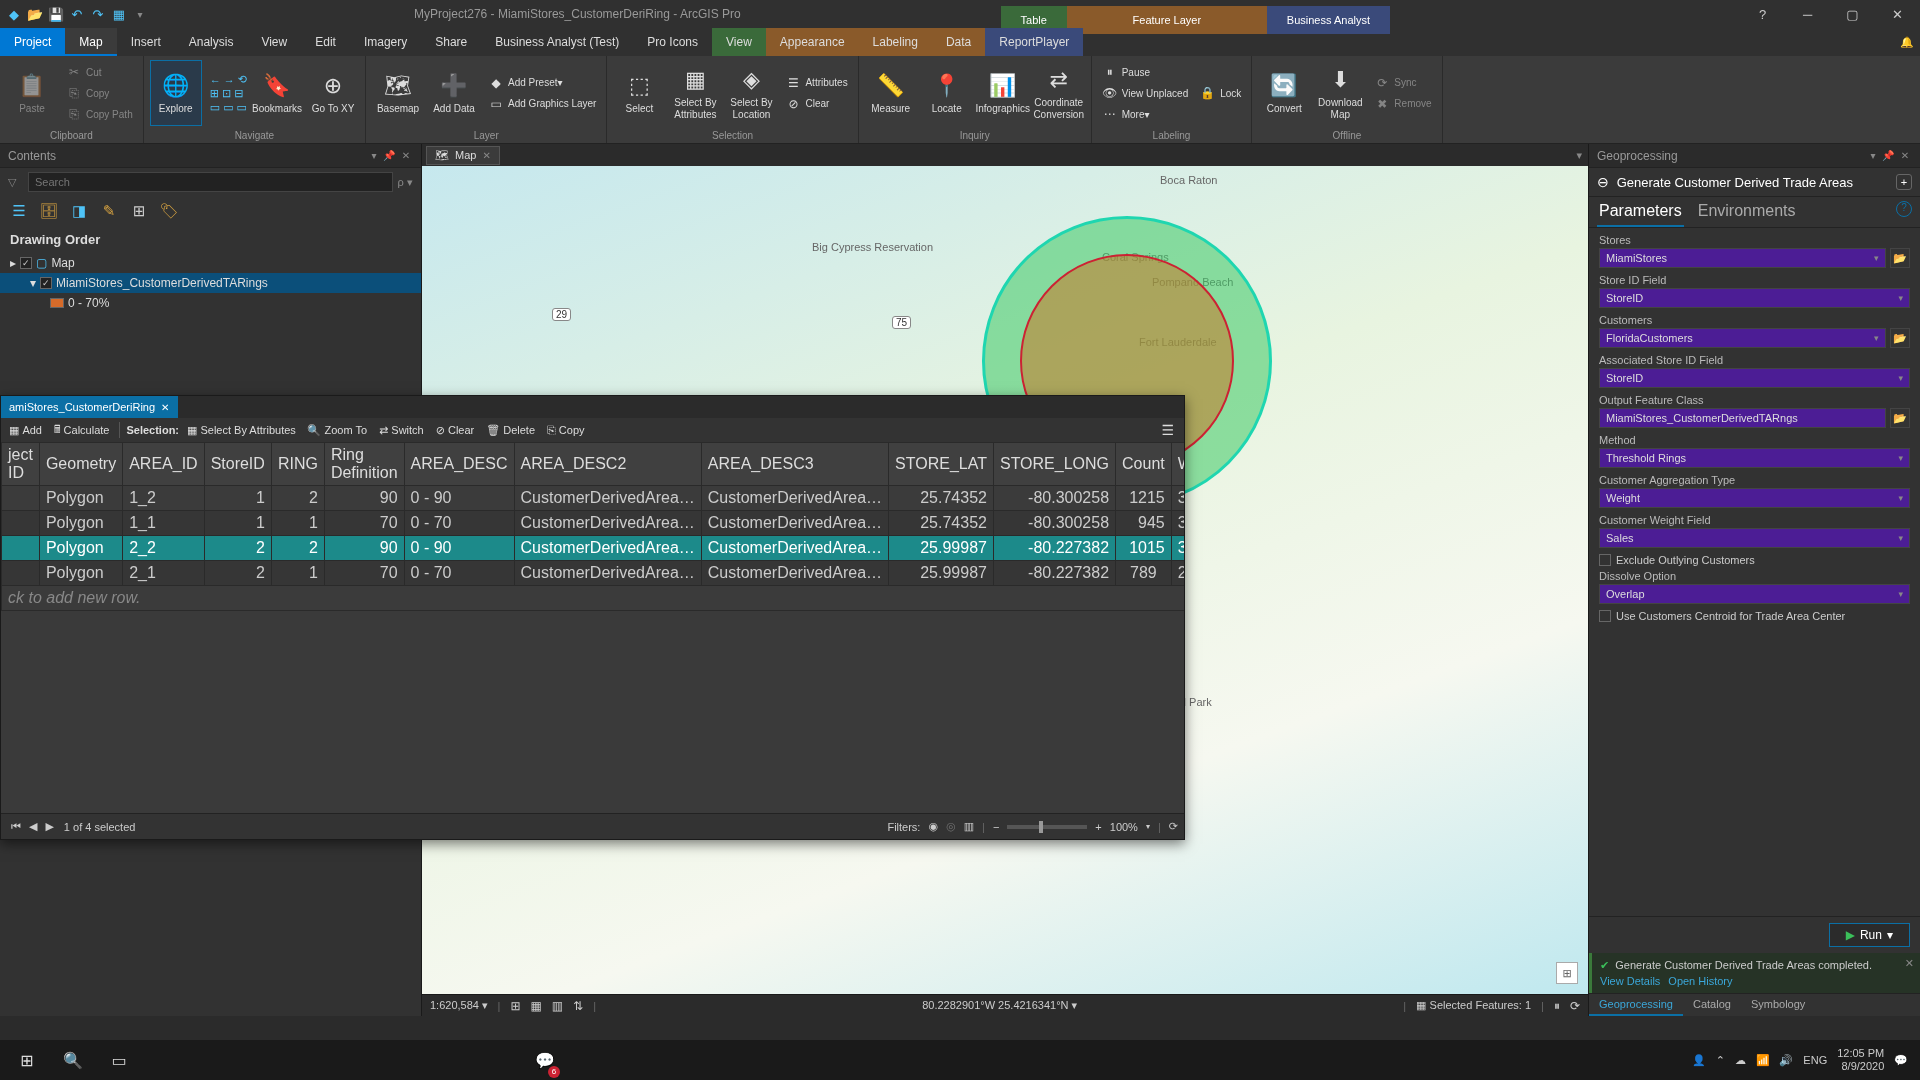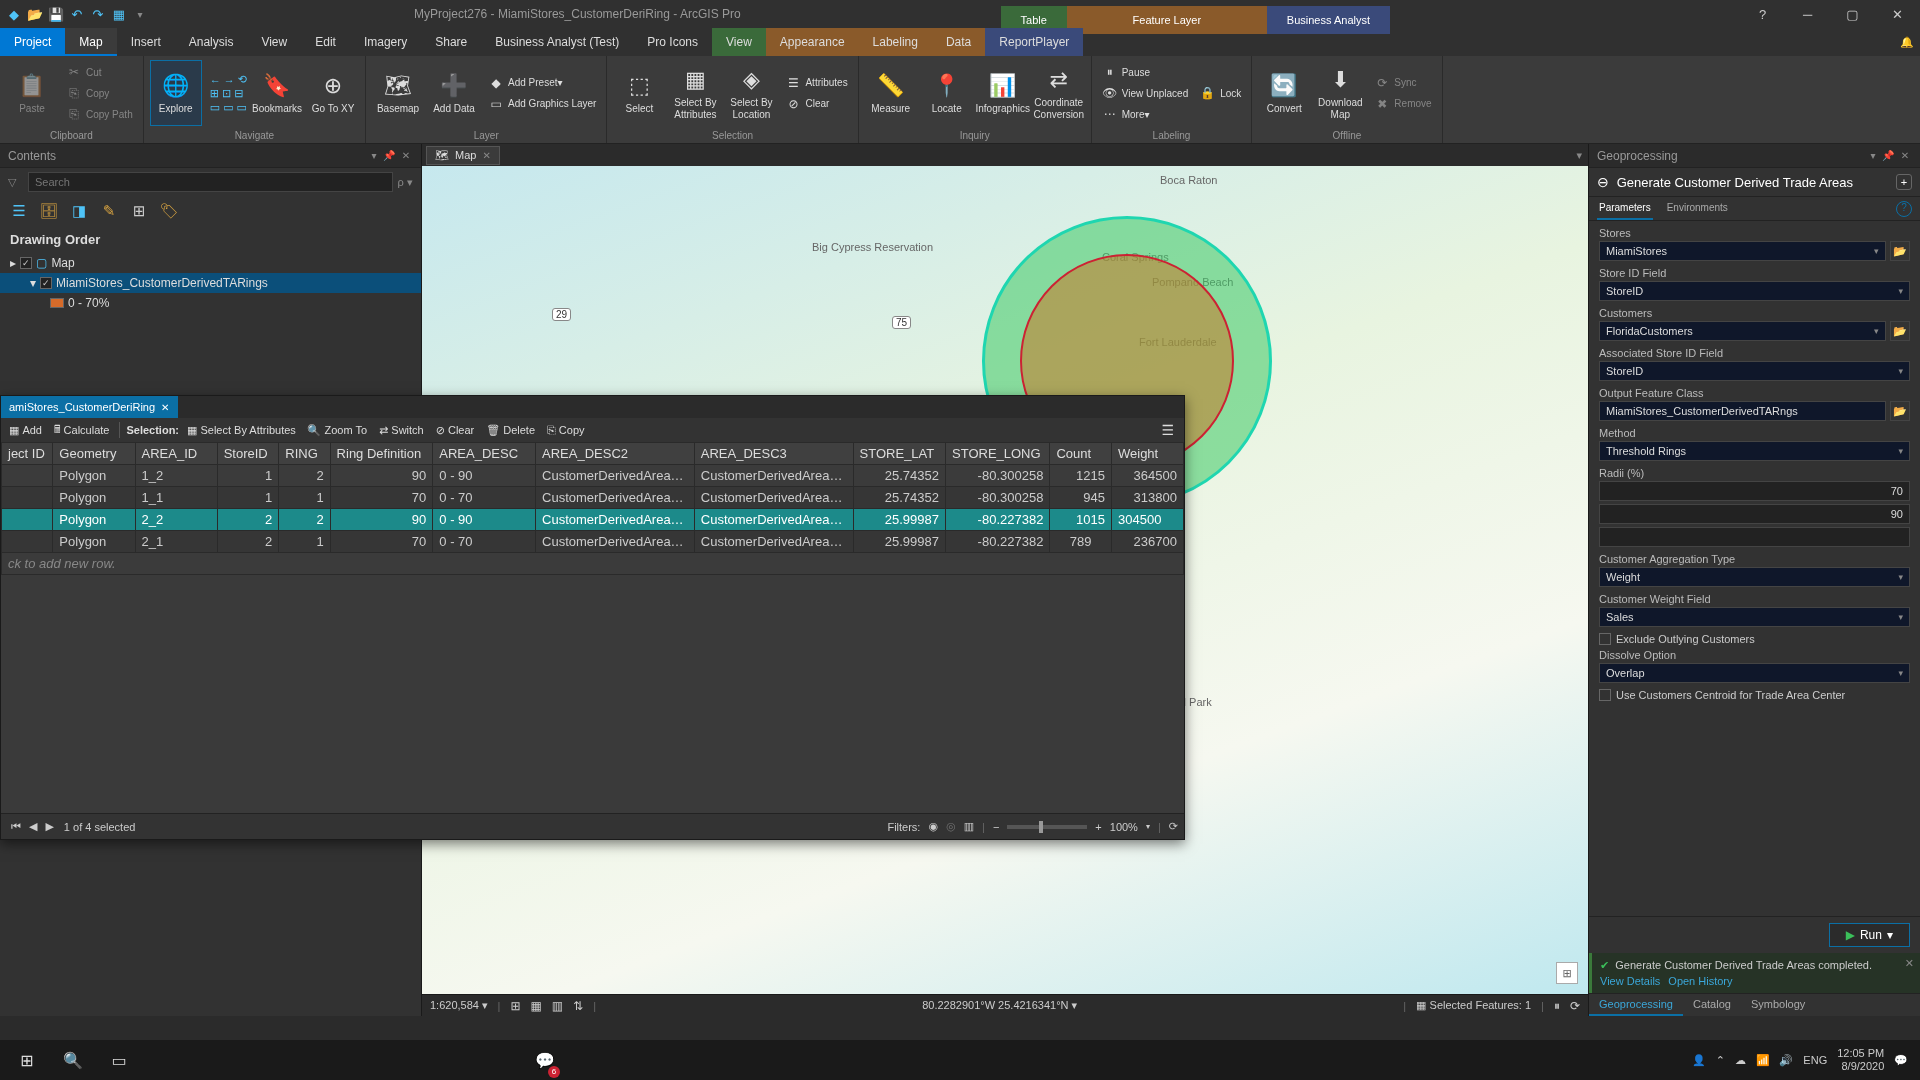--- a/index.html
+++ b/index.html
@@ -71,21 +71,21 @@
 .attr-titlebar .wc span { width:30px; display:inline-flex; justify-content:center; font-size:12px;}
 .attr-tabs { height:22px; background:#2b2b2b; display:flex;}
 .attr-tab { background:#0b6fa5; color:#fff; padding:3px 8px; font-size:11px; display:flex; align-items:center; gap:6px;}
 .attr-tab .cls { font-size:10px;}
 .attr-toolbar { height:24px; background:#333; display:flex; align-items:center; gap:4px; padding:0 4px; font-size:11px; color:#ddd;}
 .attr-toolbar .btn { display:flex; align-items:center; gap:3px; padding:0 4px;}
 .attr-toolbar .sep { width:1px; height:16px; background:#555; margin:0 2px;}
 .attr-toolbar .sel-label { font-weight:600; }
 .attr-toolbar .menu { margin-left:auto; font-size:14px; padding:0 6px;}
 .attr-grid { flex:1; overflow:auto; background:#3a3a3a;}
-.attr-grid table { width:100%; border-collapse:collapse; font-size:13px;}
+.attr-grid table { width:100%; border-collapse:collapse; font-size:16px;}
 .attr-grid th { background:#404040; color:#ddd; font-weight:400; text-align:left; padding:3px 6px; border:1px solid #2a2a2a; position:sticky; top:0;}
 .attr-grid td { padding:3px 6px; border:1px solid #2a2a2a; color:#ccc; white-space:nowrap;}
 .attr-grid tr.sel td { background:#1c8a8a; color:#fff;}
 .attr-grid tr:not(.sel):nth-child(odd) td { background:#3b3b3b;}
 .attr-grid tr:not(.sel):nth-child(even) td { background:#363636;}
 .attr-grid .rownew td { color:#888; font-style:italic;}
 .attr-status { height:26px; background:#333; display:flex; align-items:center; padding:0 6px; gap:6px; font-size:11px; color:#ccc; border-top:1px solid #222;}
 .attr-status .nav span { padding:0 4px;}
 .attr-status .right { margin-left:auto; display:flex; align-items:center; gap:8px;}
 .slider { width:80px; height:4px; background:#555; position:relative;}
@@ -95,27 +95,27 @@
 .map-status { height:22px; background:#2b2b2b; display:flex; align-items:center; color:#ccc; font-size:11px; padding:0 8px; gap:10px; border-top:1px solid #1a1a1a;}
 .map-status .right { margin-left:auto; display:flex; align-items:center; gap:10px;}
 .map-status .ic { font-size:12px;}
 
 
 .gp-pane { width: 332px; border-left:1px solid #1a1a1a;}
 .gp-tool-title { padding:6px 8px; font-size:13px; color:#fff; display:flex; align-items:center; gap:8px; border-bottom:1px solid #222;}
 .gp-tool-title .back { font-size:14px;}
 .gp-tool-title .plus { margin-left:auto; width:16px; height:16px; border:1px solid #666; border-radius:3px; text-align:center; line-height:14px; font-size:11px;}
 .gp-tabs { display:flex; padding:0 8px; gap:12px; border-bottom:1px solid #222;}
-.gp-tabs .t { padding:5px 2px; color:#aaa; font-size:10px;}
+.gp-tabs .t { padding:5px 2px; color:#aaa; font-size:16px;}
 .gp-tabs .t.active { color:#fff; border-bottom:2px solid #0b6fa5;}
 .gp-tabs .help { margin-left:auto; width:16px; height:16px; border:1px solid #0b6fa5; border-radius:50%; text-align:center; color:#0b6fa5; font-size:10px; margin-top:4px;}
 .gp-body { flex:1; overflow:auto; padding:6px 10px;}
 .gp-field { margin-bottom:6px;}
 .gp-field label { display:block; color:#bbb; font-size:11px; margin-bottom:2px;}
-.gp-field .inp { background:#0f172a; border:1px solid #444; color:#ddd; font-size:11px; padding:3px 6px; width:100%; display:flex; align-items:center;}
+.gp-field .inp { background:#4c1d95; border:1px solid #444; color:#ddd; font-size:11px; padding:3px 6px; width:100%; display:flex; align-items:center;}
 .gp-field .inp .dd { margin-left:auto; color:#888; font-size:9px;}
 .gp-field .row { display:flex; gap:4px; align-items:center;}
 .gp-field .folder { width:22px; height:20px; background:#333; border:1px solid #444; display:flex; align-items:center; justify-content:center; color:#d9a441; font-size:11px;}
 .gp-field input[type=text] { background:#222; border:1px solid #444; color:#ddd; font-size:11px; padding:3px 6px; width:100%; text-align:right;}
 .gp-check { display:flex; align-items:center; gap:5px; font-size:11px; color:#ccc; margin:4px 0;}
 .gp-check .box { width:12px; height:12px; border:1px solid #666;}
 .gp-run { padding:6px 10px; display:flex; justify-content:flex-end; border-top:1px solid #222;}
 .gp-run button { background:#2b2b2b; border:1px solid #0b6fa5; color:#fff; padding:4px 16px; font-size:12px; display:flex; align-items:center; gap:5px;}
 .gp-msg { background:#263326; border-left:3px solid #3a7a3a; padding:6px 8px; font-size:11px; color:#ccc; position:relative;}
 .gp-msg .cls { position:absolute; right:6px; top:4px; color:#888;}
@@ -481,25 +481,20 @@
             <div class="folder">📂</div>
           </div>
         </div>
       <div class="gp-field">
           <label>Method</label>
           <div class="inp">
             <span>Threshold Rings</span>
             <span class="dd">▾</span>
           </div>
         </div>
-      <div class="gp-field"><label>Radii (%)</label>
-        <input type="text" style="margin-bottom: 3px;" value="70">
-        <input type="text" style="margin-bottom: 3px;" value="90">
-        <input type="text" value="" style="">
-      </div>
       <div class="gp-field">
           <label>Customer Aggregation Type</label>
           <div class="inp">
             <span>Weight</span>
             <span class="dd">▾</span>
           </div>
         </div>
       <div class="gp-field">
           <label>Customer Weight Field</label>
           <div class="inp">

